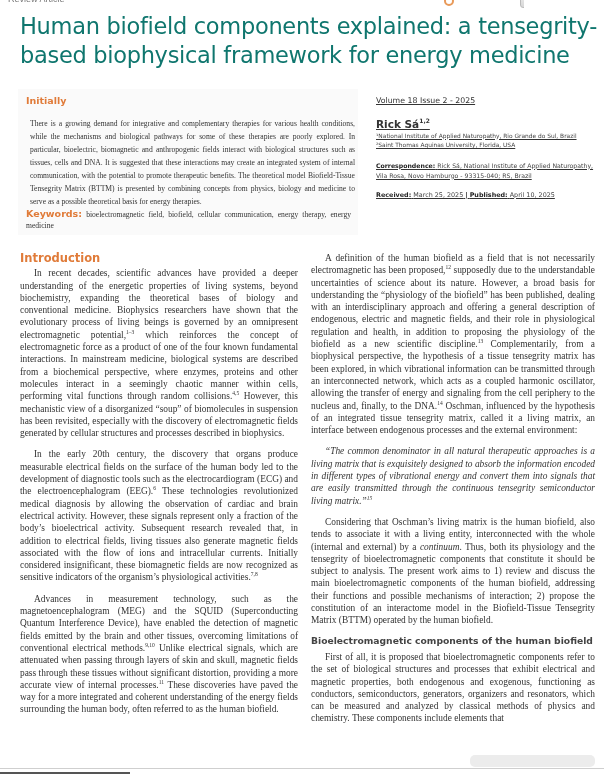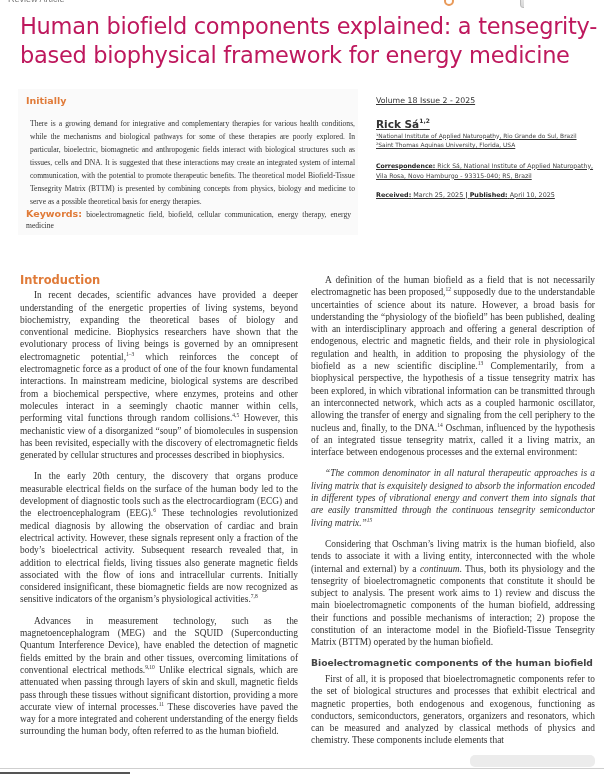--- a/index.html
+++ b/index.html
@@ -2,36 +2,36 @@
 <html><head>
 <meta charset="utf-8">
 <style>
   html, body { margin:0; padding:0; background:#ffffff; }
   body { width:604px; height:774px; overflow:hidden; position:relative; font-family:"Liberation Serif", serif; color:#222; }
   .topstrip { position:absolute; left:0; top:0; width:524px; height:10px; overflow:hidden; }
   .top-label { position:absolute; left:8px; top:-6px; font-family:"Liberation Sans", sans-serif; font-size:9px; color:#777; }
   .top-icon { position:absolute; left:444px; top:-4px; width:10px; height:10px; border-radius:50%; border:2px solid #e89a5a; box-sizing:border-box; }
   .top-btn { position:absolute; left:520px; top:-8px; width:80px; height:16px; background:linear-gradient(#eee,#d8d8d8); border:1px solid #bbb; border-radius:3px; box-sizing:border-box; font-family:"Liberation Sans", sans-serif; font-size:9px; color:#666; padding-left:18px; line-height:20px; }
   .top-btn::before { content:""; position:absolute; left:4px; top:4px; width:10px; height:8px; background:#f2d67a; border-radius:1px; }
-  h1.title { position:absolute; left:20px; top:12px; width:580px; margin:0; font-family:"DejaVu Sans", sans-serif; font-weight:normal; font-size:22.5px; line-height:29px; color:#be185d; letter-spacing:-0.3px; }
+  h1.title { position:absolute; left:20px; top:12px; width:580px; margin:0; font-family:"DejaVu Sans", sans-serif; font-weight:normal; font-size:22.5px; line-height:29px; color:#0f766e; letter-spacing:-0.3px; }
   .abstract-box { position:absolute; left:18px; top:89px; width:340px; height:146px; background:#fafafa; }
   .sec-head { font-family:"DejaVu Sans", sans-serif; font-weight:bold; color:#e07b39; }
   .abs-title { position:absolute; left:8px; top:6px; font-size:9.5px; }
   .abs-text { position:absolute; left:8px; top:24px; width:325px; font-size:7.6px; line-height:13px; text-align:justify; color:#333; margin:4px; }
   .keywords { position:absolute; left:8px; top:120px; width:325px; font-size:7.6px; line-height:10.6px; color:#333; margin:0; text-align:justify; }
   .kw-label { font-family:"DejaVu Sans", sans-serif; font-weight:bold; color:#e07b39; font-size:9.5px; }
   .meta { position:absolute; left:376px; top:96px; width:226px; font-family:"DejaVu Sans", sans-serif; color:#333;text-decoration:underline; }
   .vol { font-size:7.8px; margin:0 0 12px 0; }
   .author { font-size:10.5px; font-weight:bold; margin:0; }
   .author sup { font-size:6px; font-weight:bold; }
   .affil { font-size:5.9px; line-height:9.5px; margin:2px 0 0 0; color:#444; }
   .corr { font-size:6.2px; line-height:10px; margin:10px 0 0 0; color:#444; }
   .dates { font-size:6.4px; margin:10px 0 0 0; color:#444; }
   b { font-weight:bold; color:#222; }
-  .col { position:absolute; font-size:9.4px; line-height:12.3px; color:#333;margin-top:22px; }
+  .col { position:absolute; font-size:9.4px; line-height:12.3px; color:#333; }
   .col-left { left:20px; top:252px; width:278px; }
   .col-right { left:311px; top:252px; width:284px; }
   .col p { margin:0; text-align:justify; text-indent:14px; }
   .col p + p { margin-top:9px; }
   .intro-head { font-size:11.5px; margin:0 0 3px 0; }
   .sub-head { font-family:"DejaVu Sans", sans-serif; font-weight:bold; color:#444; font-size:9.2px; margin:8px 0 4px 0; }
   .quote { font-style:italic; }
   sup.ref { font-size:5.5px; line-height:0; }
   .bottom-rule { position:absolute; left:0; top:768px; width:604px; height:1px; background:#cfcfcf; }
   .bottom-rule2 { position:absolute; left:0; top:772px; width:130px; height:2px; background:#555; }

